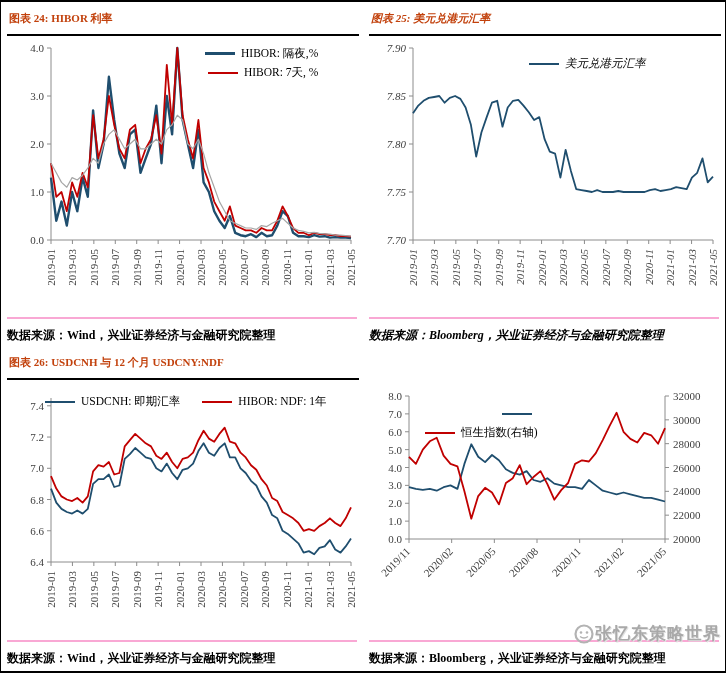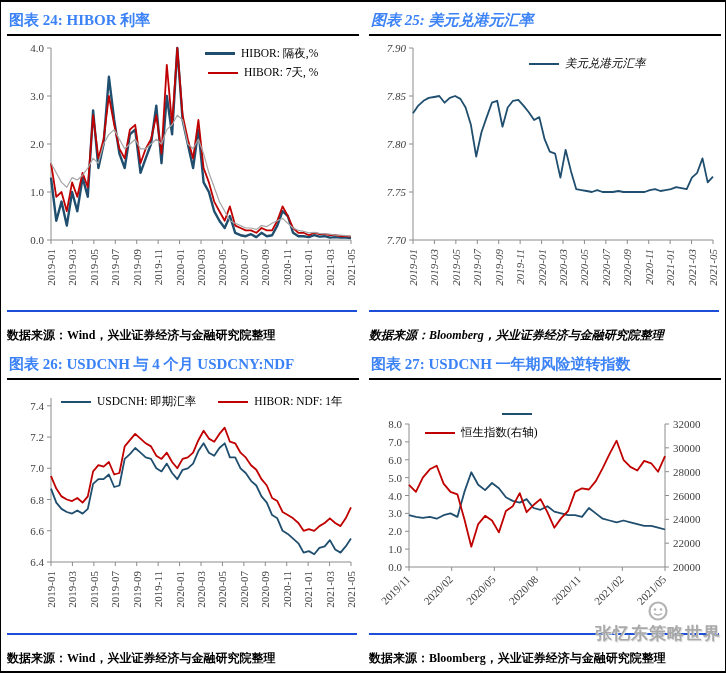--- a/index.html
+++ b/index.html
@@ -1,31 +1,31 @@
 <!DOCTYPE html>
 <html><head>
 <meta charset="utf-8">
 <style>
   html,body{margin:0;padding:0;background:#fff;}
   .page{position:relative;width:724px;height:669px;border:solid #000;border-width:2px 1px;
         font-family:"Liberation Serif",serif;background:#fff;overflow:hidden;}
   .panel{position:absolute;width:352px;}
-  .ptitle{font-weight:bold;font-size:15px;color:#3b82f6;border-bottom:2px solid #000;
+  .ptitle{font-weight:bold;font-size:11px;color:#c2410c;border-bottom:2px solid #000;
           padding:3px 0 4px 2px;height:19px;white-space:nowrap;overflow:hidden;}
   .chart{display:block;margin-top:2px;}
-  .source{position:absolute;left:0;right:2px;bottom:2px;border-top:2px solid #1d4ed8;
-          padding-top:15px;font-weight:bold;font-size:12px;color:#000;white-space:nowrap;margin-top:44px;}
+  .source{position:absolute;left:0;right:2px;bottom:2px;border-top:2px solid #f9a8d4;
+          padding-top:8px;font-weight:bold;font-size:12px;color:#000;white-space:nowrap;margin-top:44px;}
   .legend{position:absolute;display:flex;flex-direction:column;z-index:5;}
   .legend.hrow{flex-direction:row;gap:22px;}
   .lg-row{display:flex;align-items:center;height:19px;justify-content:flex-end;}
   .lg-line{display:inline-block;width:30px;height:0;border-top-style:solid;margin-right:6px;}
   .lg-label{font-size:11.5px;color:#000;white-space:nowrap;}
   svg text{font-family:"Liberation Serif",serif;fill:#404040;}
   .tick{font-size:11px;}
-  .watermark{position:absolute;right:0;bottom:24px;display:flex;align-items:center;gap:0;z-index:6;flex-direction:column;}
+  .watermark{position:absolute;right:0;bottom:24px;display:flex;align-items:center;gap:0;z-index:6;}
   .wm-text{font-size:17px;font-weight:bold;color:#a9a9a9;letter-spacing:1px;
            text-shadow:1px 1px 0 #e2e2e2;white-space:nowrap;}
 </style>
 </head>
 <body>
 
 <div class="page">
 
   <div class="panel" style="left:6px;top:6px;height:338px;">
     <div class="ptitle">图表 24: HIBOR 利率</div>
@@ -139,21 +139,21 @@
     <div class="legend" id="legend-1" style="left:160px;top:46px;">
         <div class="lg-row">
           <span class="lg-line" style="border-top-width: 2px; border-top-color: rgb(31, 78, 110);"></span>
           <span class="lg-label">美元兑港元汇率</span>
         </div>
       </div>
     <div class="source">数据来源：Bloomberg，兴业证券经济与金融研究院整理</div>
   </div>
 
   <div class="panel" style="left:6px;top:350px;height:317px;">
-    <div class="ptitle">图表 26: USDCNH 与 4 个月 USDCNY:NDF</div>
+    <div class="ptitle">图表 26: USDCNH 与 12 个月 USDCNY:NDF</div>
     <svg id="chart-2" class="chart" width="352" height="252">
         <line x1="44" y1="16" x2="44" y2="180" stroke="#8c8c8c" stroke-width="1"></line>
         <line x1="44" y1="180" x2="344" y2="180" stroke="#8c8c8c" stroke-width="1"></line>
         <line x1="40" y1="180" x2="44" y2="180" stroke="#8c8c8c" stroke-width="1"></line>
         <text x="37" y="184" text-anchor="end" class="tick">6.4</text>
         <line x1="40" y1="148.76190476190487" x2="44" y2="148.76190476190487" stroke="#8c8c8c" stroke-width="1"></line>
         <text x="37" y="152.76190476190487" text-anchor="end" class="tick">6.6</text>
         <line x1="40" y1="117.5238095238096" x2="44" y2="117.5238095238096" stroke="#8c8c8c" stroke-width="1"></line>
         <text x="37" y="121.5238095238096" text-anchor="end" class="tick">6.8</text>
         <line x1="40" y1="86.28571428571433" x2="44" y2="86.28571428571433" stroke="#8c8c8c" stroke-width="1"></line>
@@ -188,35 +188,34 @@
         <text x="283.7142857142857" y="189" text-anchor="end" class="tick" transform="rotate(-90 283.7142857142857 189)">2020-11</text>
         <line x1="301.14285714285717" y1="180" x2="301.14285714285717" y2="184" stroke="#8c8c8c" stroke-width="1"></line>
         <text x="305.14285714285717" y="189" text-anchor="end" class="tick" transform="rotate(-90 305.14285714285717 189)">2021-01</text>
         <line x1="322.57142857142856" y1="180" x2="322.57142857142856" y2="184" stroke="#8c8c8c" stroke-width="1"></line>
         <text x="326.57142857142856" y="189" text-anchor="end" class="tick" transform="rotate(-90 326.57142857142856 189)">2021-03</text>
         <line x1="344" y1="180" x2="344" y2="184" stroke="#8c8c8c" stroke-width="1"></line>
         <text x="348" y="189" text-anchor="end" class="tick" transform="rotate(-90 348 189)">2021-05</text>
         <polyline points="44.0,106.6 49.3,120.6 54.5,126.9 59.8,130.0 65.1,131.6 70.3,128.5 75.6,131.6 80.8,126.9 86.1,101.9 91.4,97.2 96.6,97.2 101.9,92.5 107.2,105.0 112.4,103.5 117.7,76.9 122.9,72.2 128.2,66.0 133.5,70.7 138.7,75.4 144.0,76.9 149.3,86.3 154.5,89.4 159.8,81.6 165.1,91.0 170.3,97.2 175.6,87.8 180.8,86.3 186.1,81.6 191.4,69.1 196.6,61.3 201.9,70.7 207.2,73.8 212.4,66.0 217.7,61.3 222.9,75.4 228.2,75.4 233.5,86.3 238.7,91.0 244.0,98.8 249.3,103.5 254.5,114.4 259.8,120.6 265.1,133.1 270.3,136.3 275.6,148.8 280.8,151.9 286.1,156.6 291.4,161.3 296.6,170.6 301.9,169.1 307.2,172.2 312.4,165.9 317.7,164.4 322.9,158.1 328.2,167.5 333.5,170.6 338.7,164.4 344.0,156.6" fill="none" stroke="#1f4e6e" stroke-width="1.7999999999999998" stroke-linejoin="round"></polyline>
         <polyline points="44.0,94.1 49.3,106.6 54.5,114.4 59.8,117.5 65.1,119.1 70.3,116.0 75.6,120.6 80.8,114.4 86.1,89.4 91.4,83.2 96.6,84.7 101.9,80.0 107.2,92.5 112.4,91.0 117.7,64.4 122.9,58.2 128.2,51.9 133.5,56.6 138.7,61.3 144.0,64.4 149.3,73.8 154.5,76.9 159.8,70.7 165.1,80.0 170.3,86.3 175.6,76.9 180.8,75.4 186.1,70.7 191.4,58.2 196.6,48.8 201.9,56.6 207.2,59.7 212.4,51.9 217.7,45.7 222.9,59.7 228.2,61.3 233.5,70.7 238.7,75.4 244.0,83.2 249.3,87.8 254.5,97.2 259.8,103.5 265.1,116.0 270.3,119.1 275.6,130.0 280.8,133.1 286.1,136.3 291.4,141.0 296.6,148.8 301.9,147.2 307.2,148.8 312.4,144.1 317.7,141.0 322.9,136.3 328.2,141.0 333.5,144.1 338.7,136.3 344.0,125.3" fill="none" stroke="#c00000" stroke-width="1.7999999999999998" stroke-linejoin="round"></polyline>
       </svg>
-    <div class="legend hrow" id="legend-2" style="left:54px;top:40px;">
+    <div class="legend hrow" id="legend-2" style="left:38px;top:40px;">
         <div class="lg-row">
           <span class="lg-line" style="border-top-width: 2px; border-top-color: rgb(31, 78, 110);"></span>
           <span class="lg-label">USDCNH: 即期汇率</span>
         </div>
         <div class="lg-row">
           <span class="lg-line" style="border-top-width: 2px; border-top-color: rgb(192, 0, 0);"></span>
           <span class="lg-label">HIBOR: NDF: 1年</span>
         </div>
       </div>
     <div class="source">数据来源：Wind，兴业证券经济与金融研究院整理</div>
   </div>
 
   <div class="panel" style="left:368px;top:350px;height:317px;">
-    <div class="ptitle">图表 27: USDCNH 一年期风险逆转指数</div>
     <svg id="chart-3" class="chart" width="352" height="252">
         <line x1="40" y1="42" x2="40" y2="185" stroke="#8c8c8c" stroke-width="1"></line>
         <line x1="40" y1="185" x2="296" y2="185" stroke="#8c8c8c" stroke-width="1"></line>
         <line x1="296" y1="42" x2="296" y2="185" stroke="#8c8c8c" stroke-width="1"></line>
         <line x1="36" y1="185" x2="40" y2="185" stroke="#8c8c8c" stroke-width="1"></line>
         <text x="33" y="189" text-anchor="end" class="tick">0.0</text>
         <line x1="36" y1="167.125" x2="40" y2="167.125" stroke="#8c8c8c" stroke-width="1"></line>
         <text x="33" y="171.125" text-anchor="end" class="tick">1.0</text>
         <line x1="36" y1="149.25" x2="40" y2="149.25" stroke="#8c8c8c" stroke-width="1"></line>
         <text x="33" y="153.25" text-anchor="end" class="tick">2.0</text>

